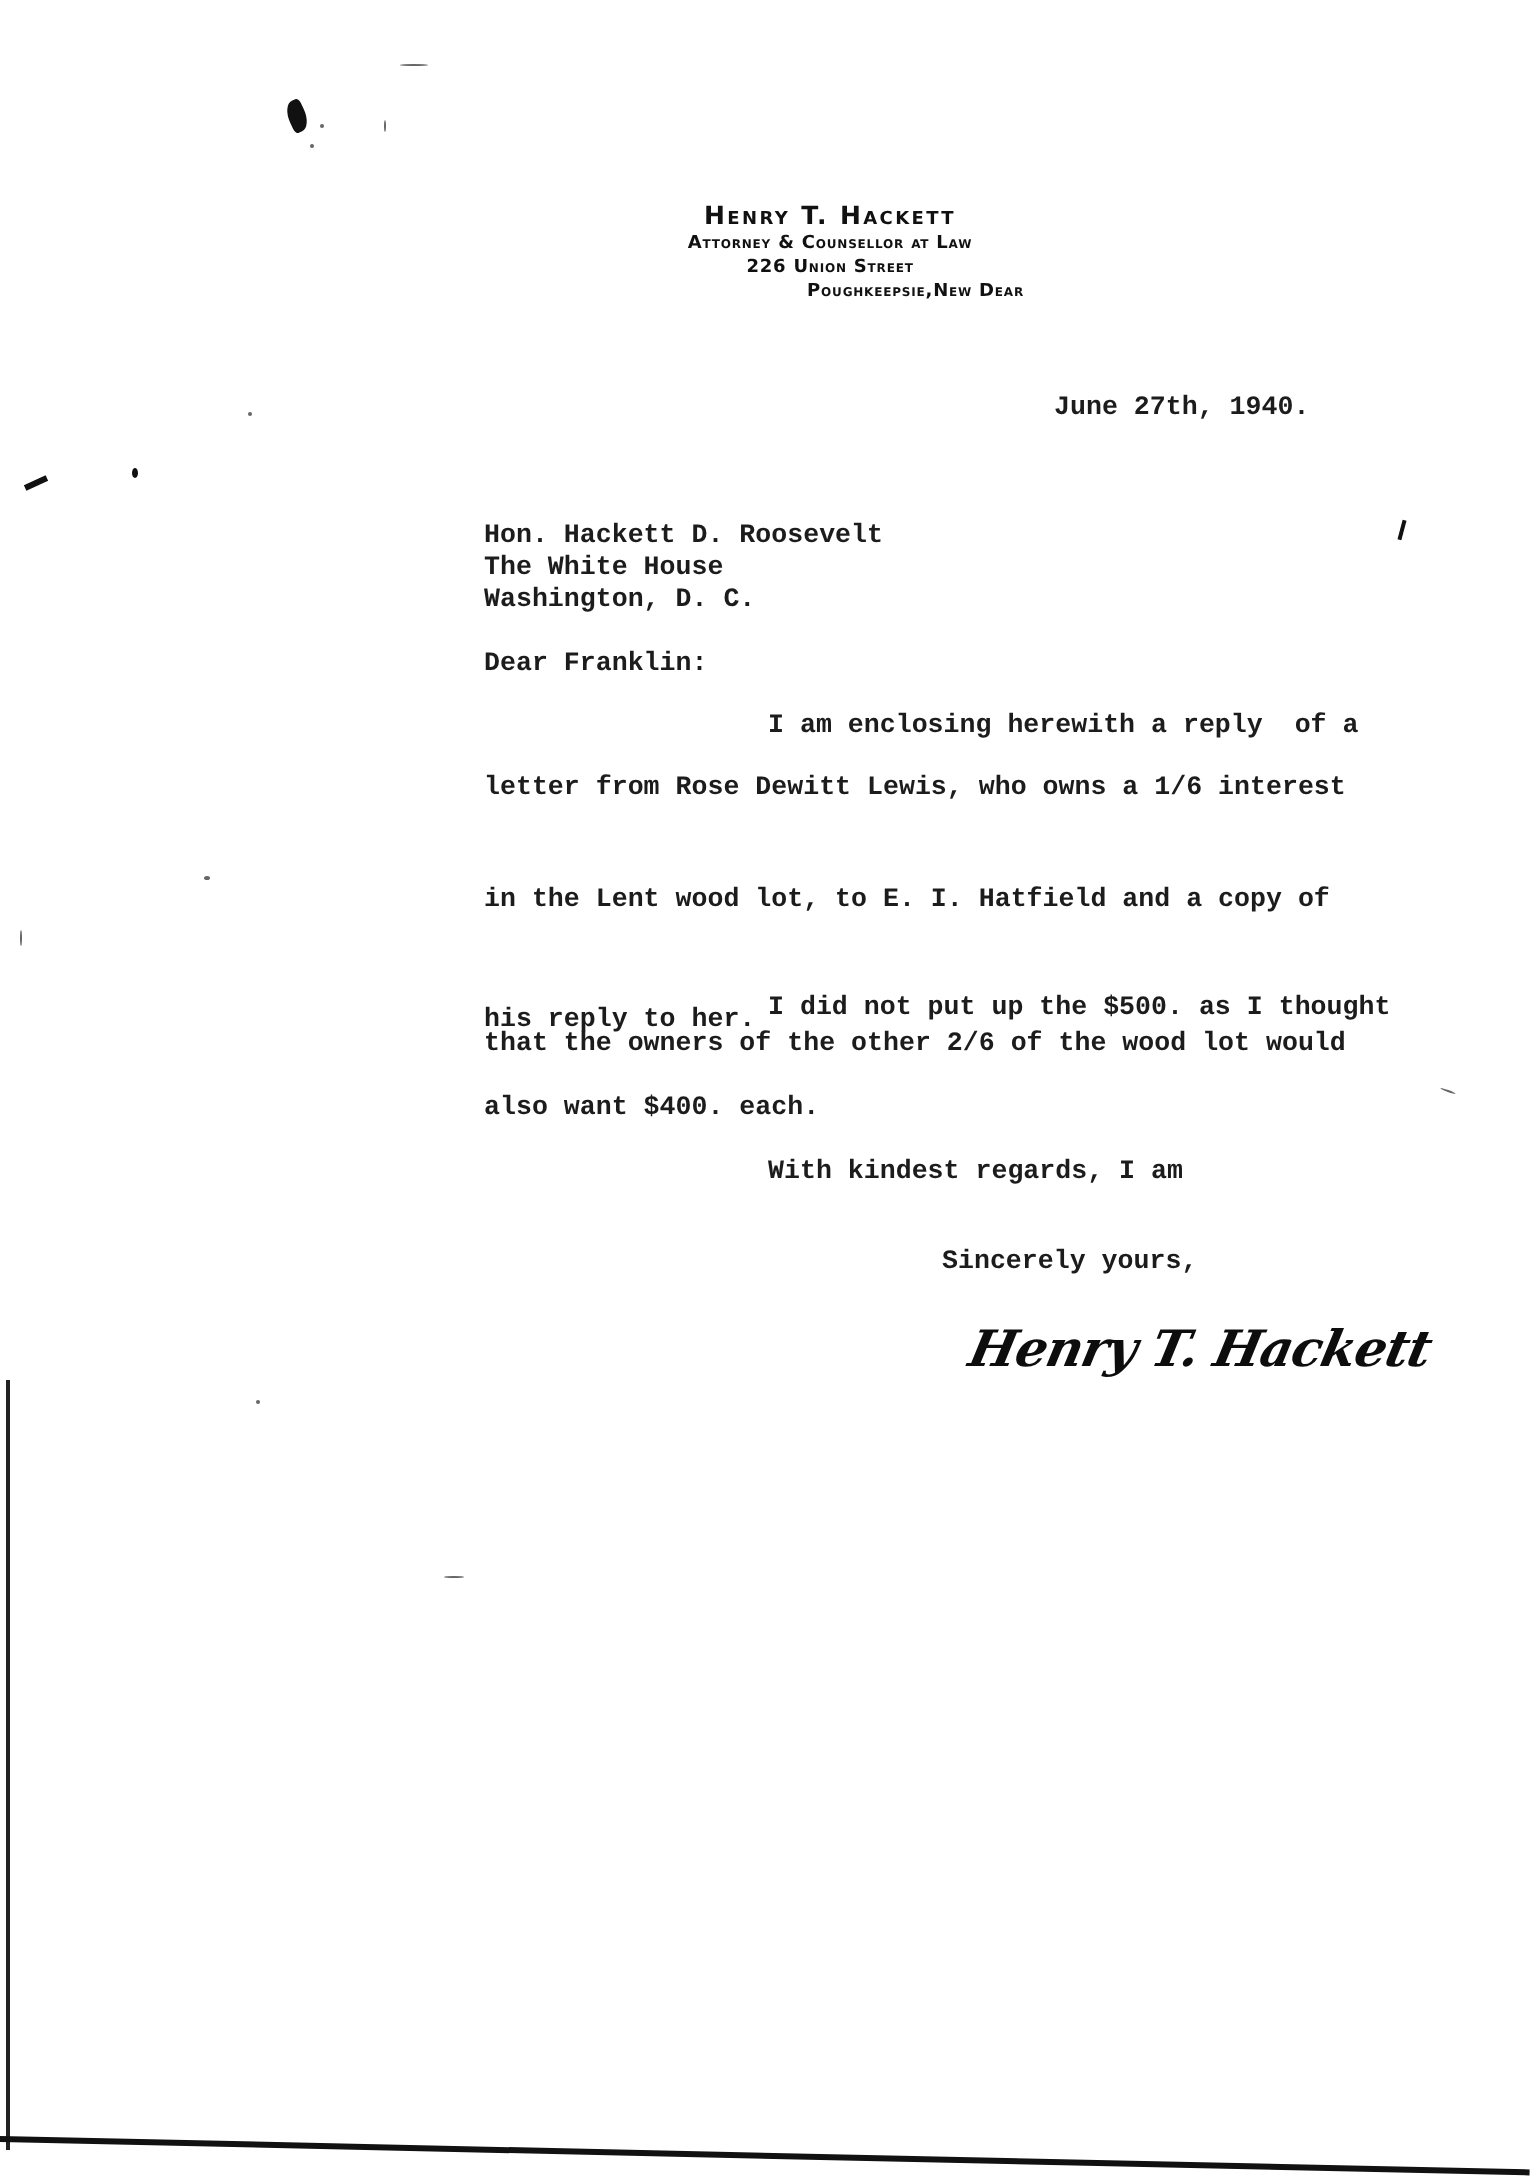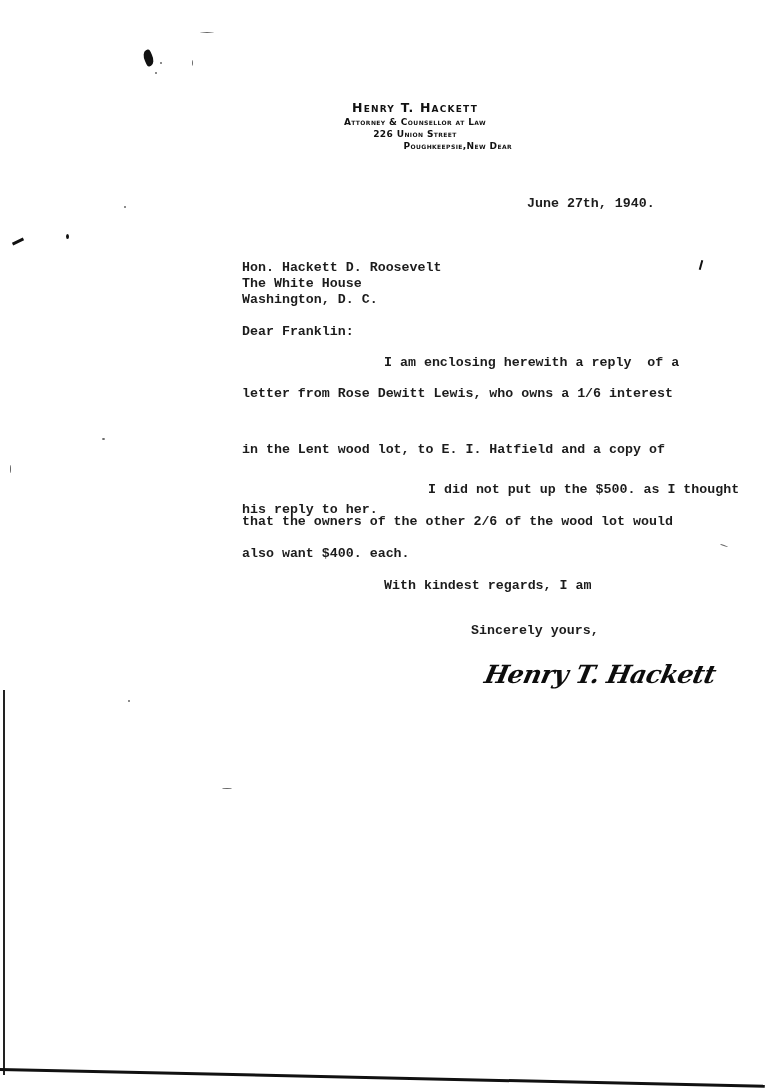--- a/index.html
+++ b/index.html
@@ -40,21 +40,21 @@
   <div class="type" style="left:242px; top:276px;">The White House</div>
   <div class="type" style="left:242px; top:292px;">Washington, D. C.</div>
 
   <div class="type" style="left:242px; top:324px;">Dear Franklin:</div>
 
   <div class="type" style="left:384px; top:355px;">I am enclosing herewith a reply  of a</div>
   <div class="type" style="left:242px; top:386px;">letter from Rose Dewitt Lewis, who owns a 1/6 interest</div>
   <div class="type" style="left:242px; top:442px;">in the Lent wood lot, to E. I. Hatfield and a copy of</div>
   <div class="type" style="left:242px; top:466px;margin-top:36px;">his reply to her.</div>
 
-  <div class="type" style="left:384px; top:482px;margin-left:44px;">I did not put up the $500. as I thought</div>
+  <div class="type" style="left:384px; top:496px;">I did not put up the $500. as I thought</div>
   <div class="type" style="left:242px; top:514px;">that the owners of the other 2/6 of the wood lot would</div>
   <div class="type" style="left:242px; top:546px;">also want $400. each.</div>
 
   <div class="type" style="left:384px; top:578px;">With kindest regards, I am</div>
 
   <div class="type" style="left:471px; top:623px;">Sincerely yours,</div>
 
   <div class="sig">Henry T. Hackett</div>
 
   <div>

